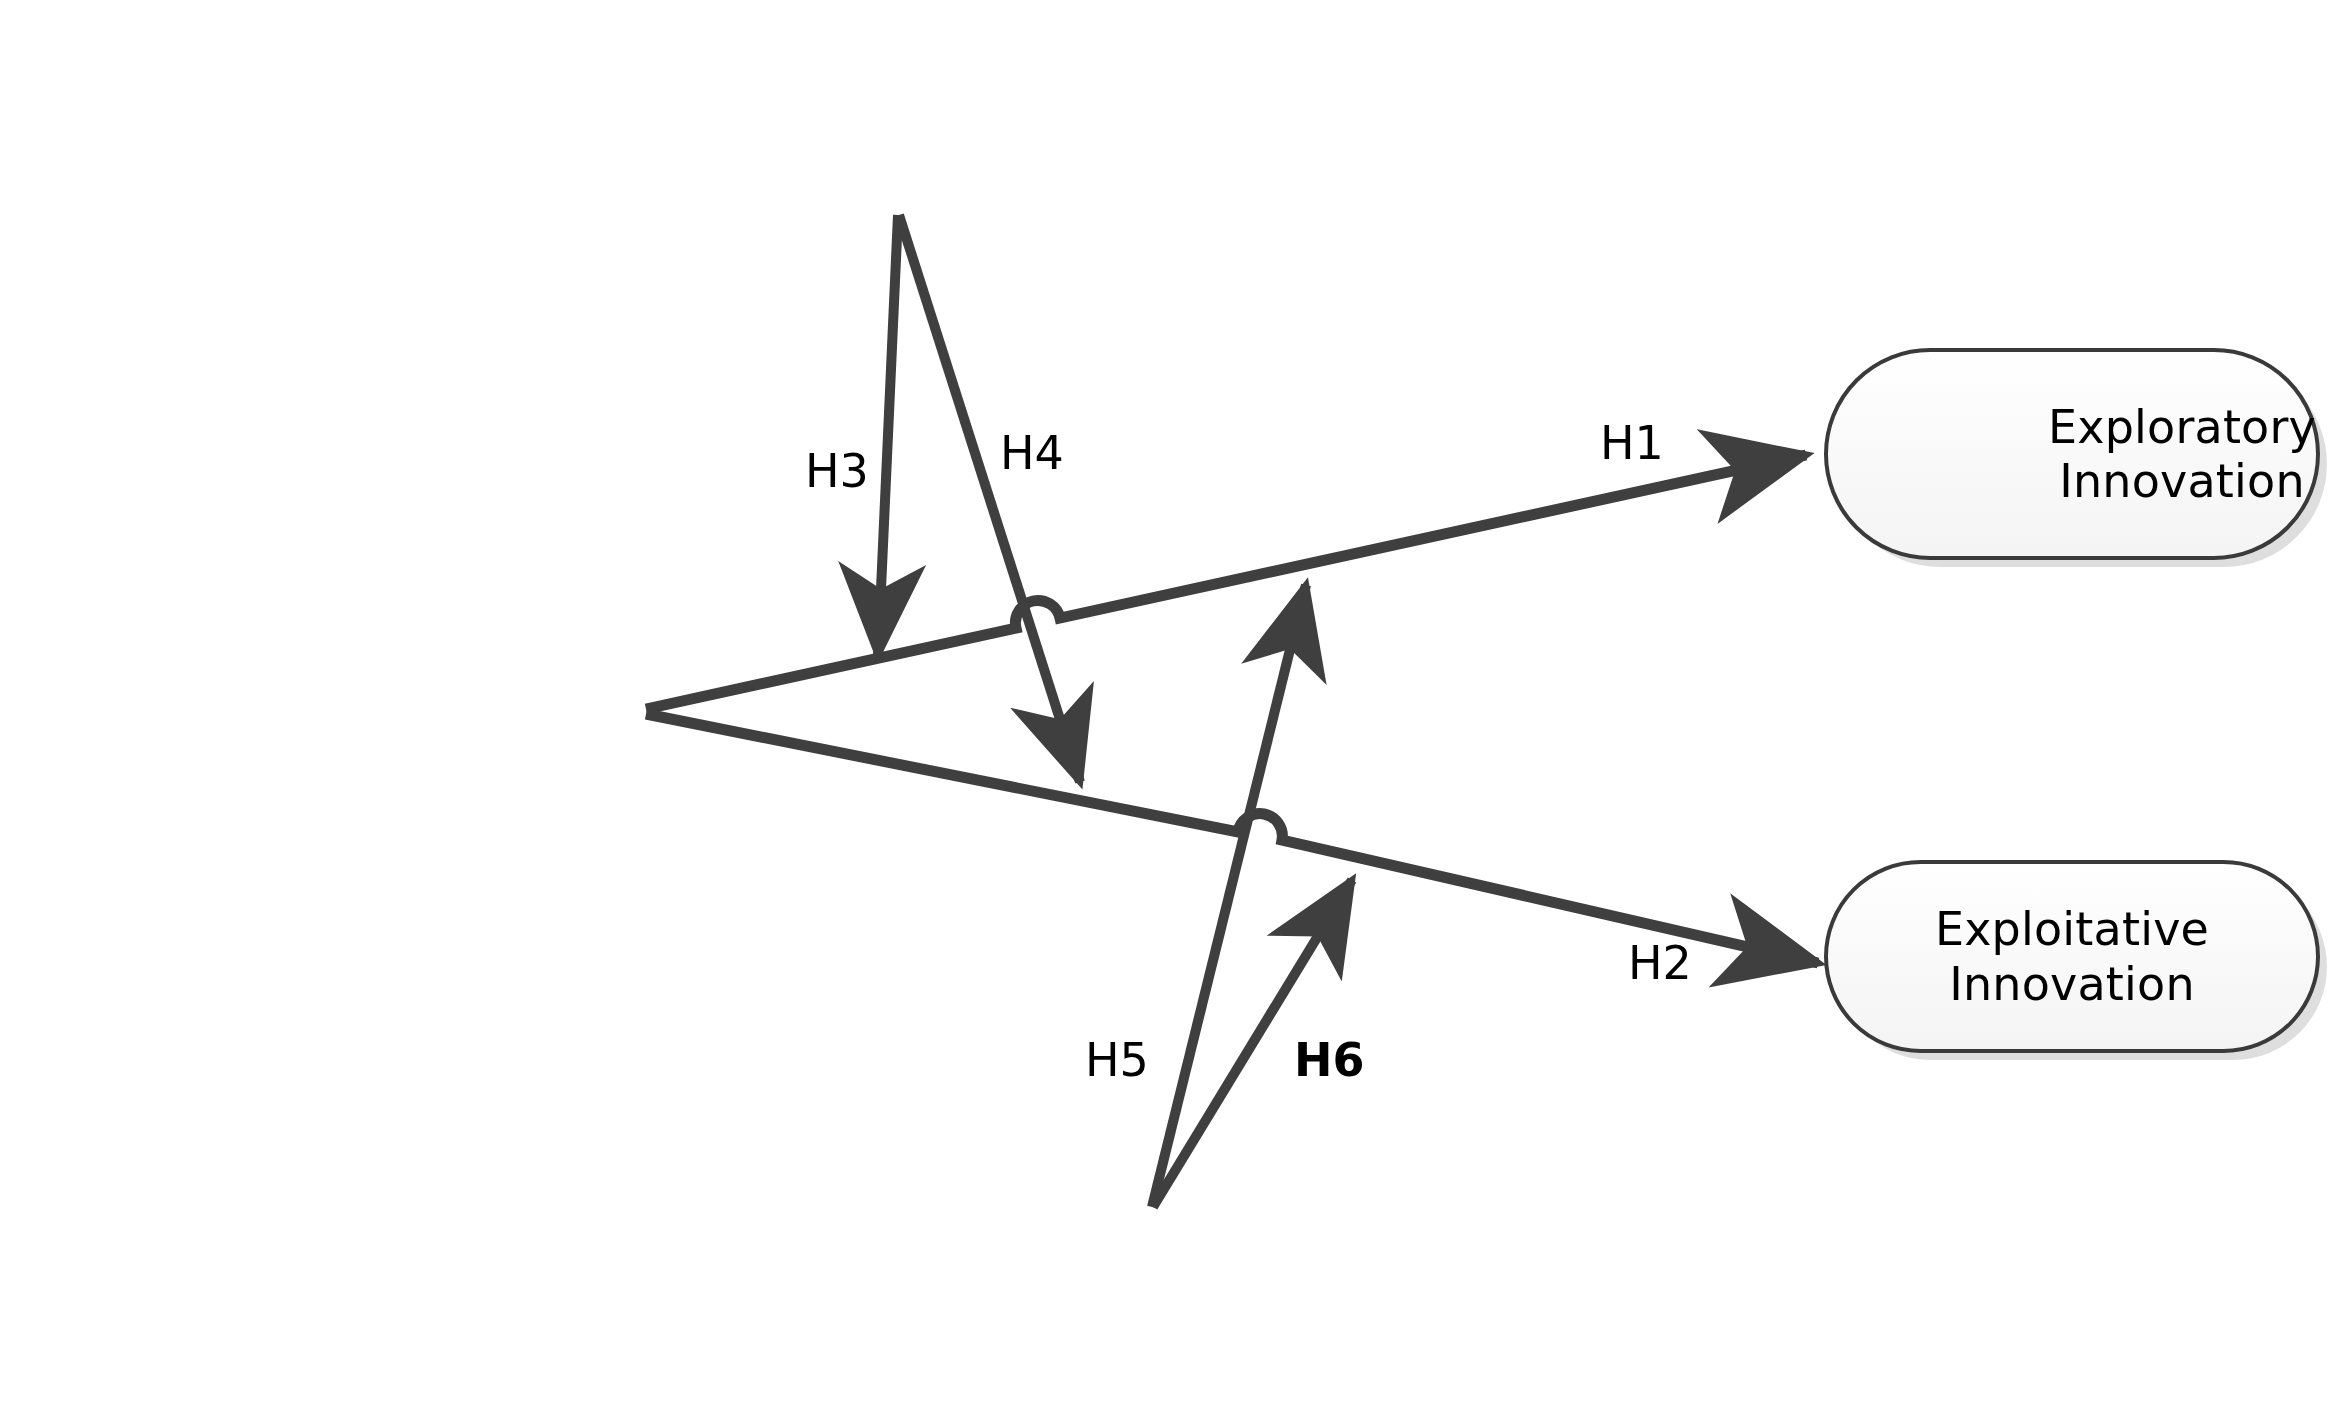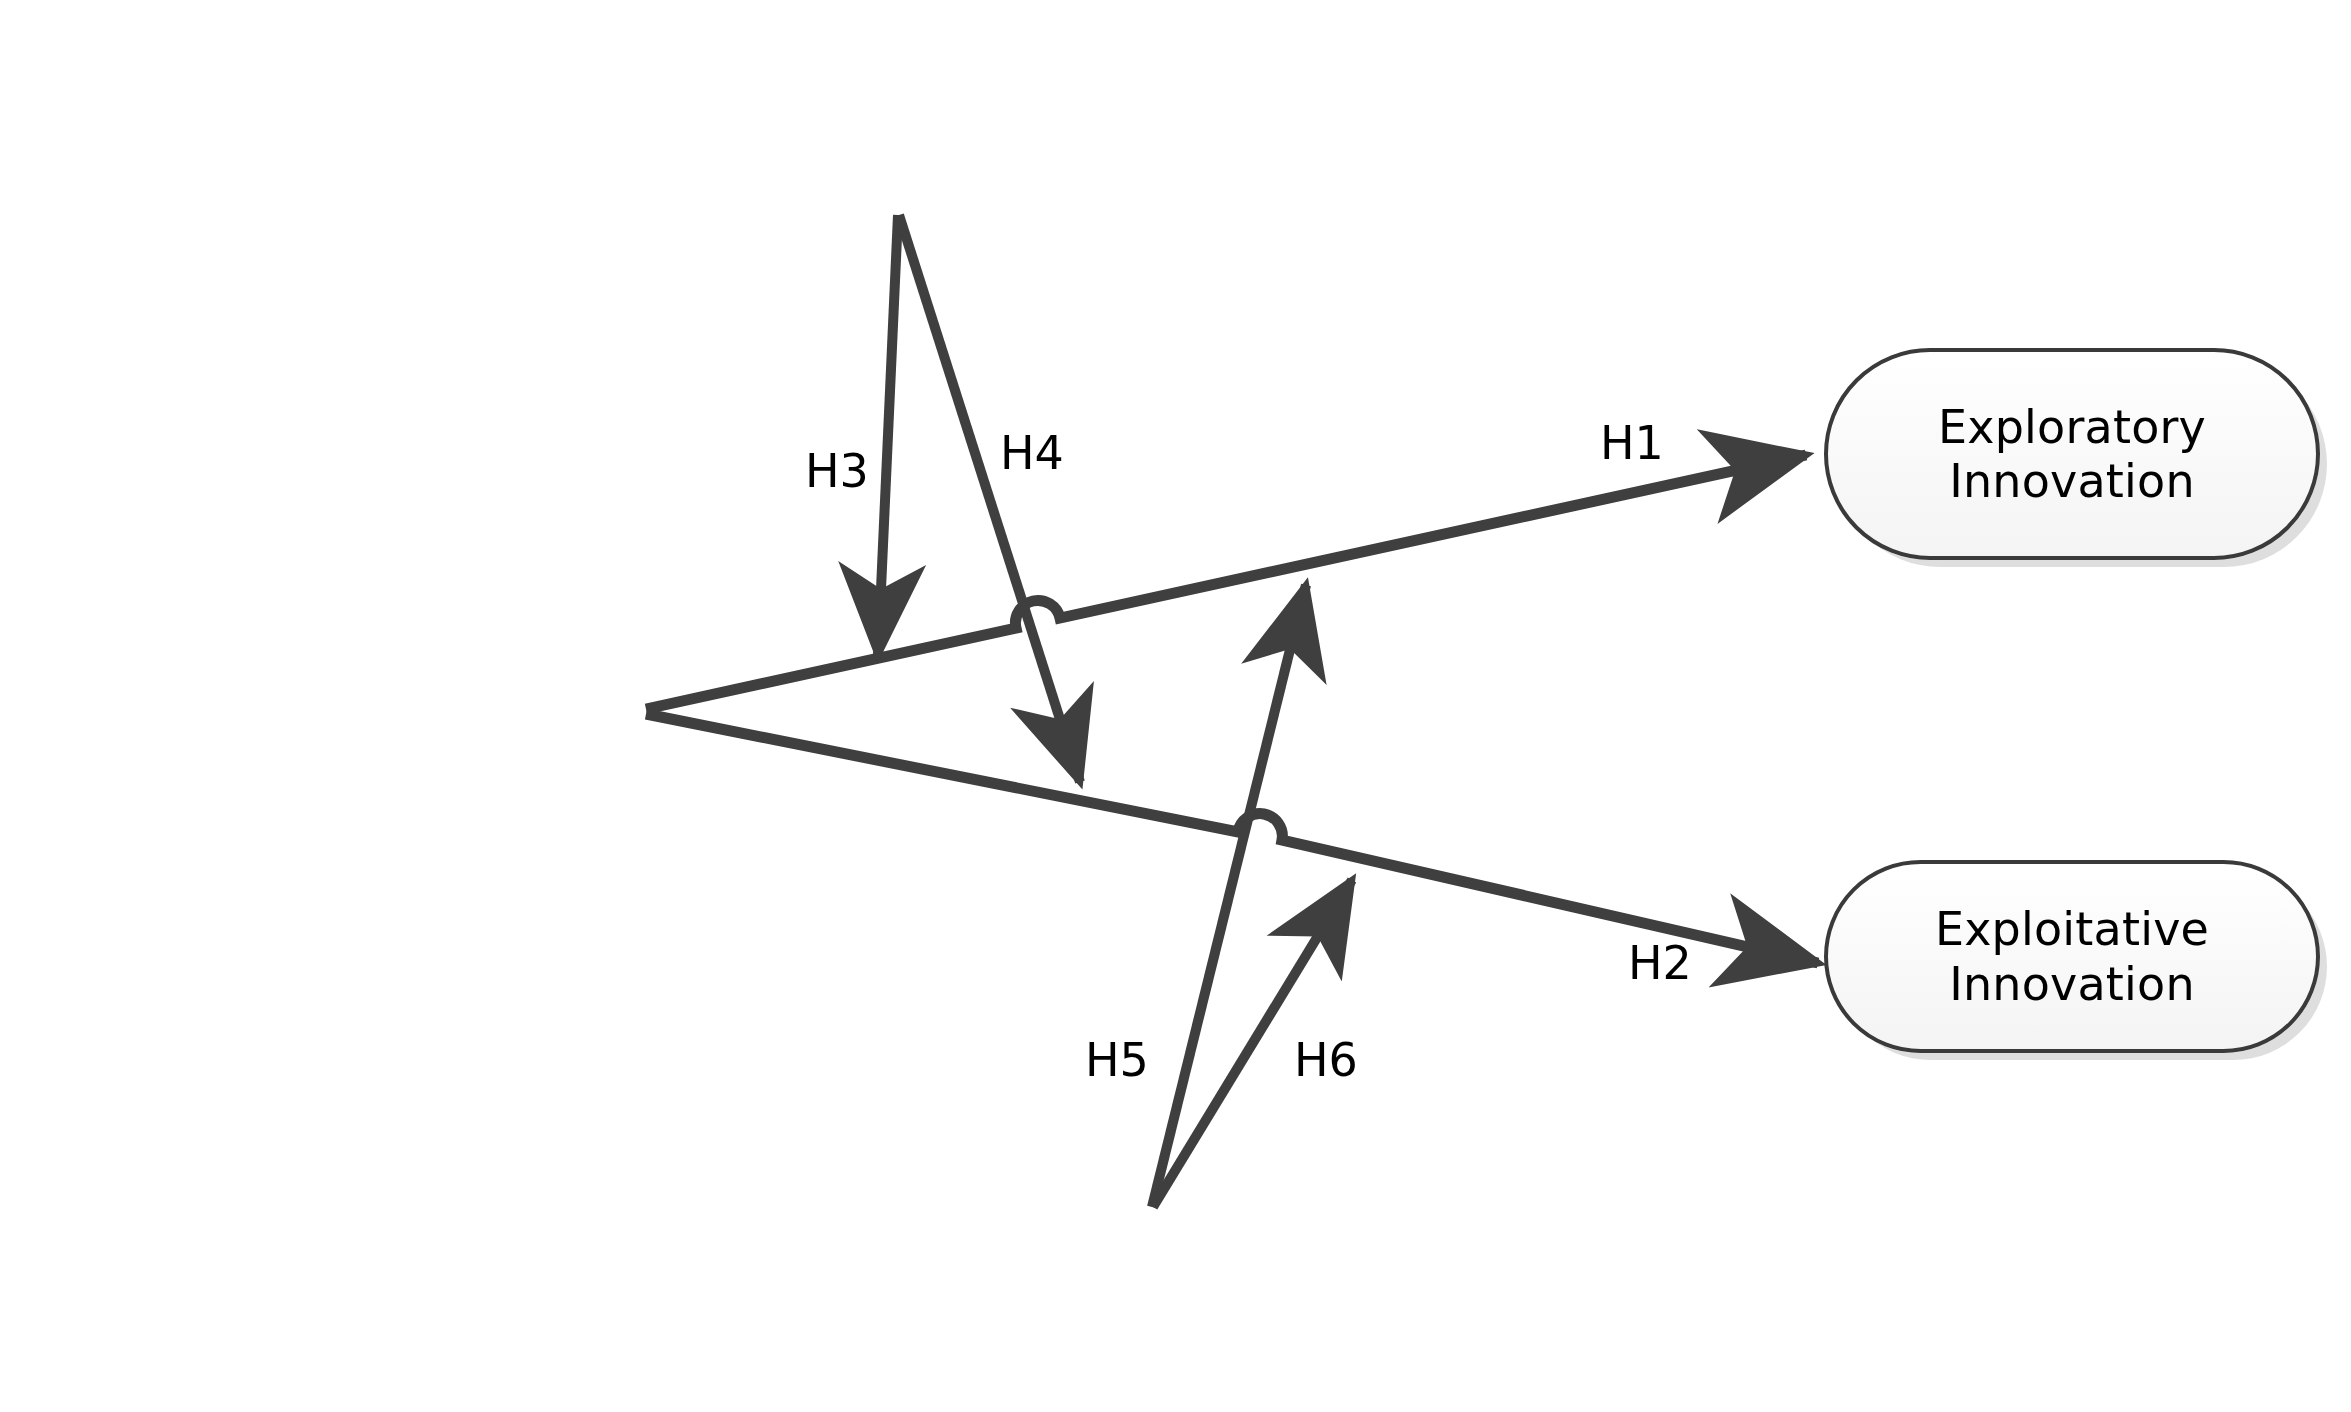--- a/index.html
+++ b/index.html
@@ -86,31 +86,31 @@
 
     <path d="M 899,215 L 1080,782" fill="none" stroke="#3f3f3f" stroke-width="10" stroke-linecap="butt" marker-end="url(#arrow)"></path>
 
     <path d="M 1152,1207 L 1306,585" fill="none" stroke="#3f3f3f" stroke-width="10" stroke-linecap="butt" marker-end="url(#arrow)"></path>
 
     <path d="M 1153,1207 L 1352,880" fill="none" stroke="#3f3f3f" stroke-width="10" stroke-linecap="butt" marker-end="url(#arrow)"></path>
   </svg>
 
 
 
-  <div class="node node-pill" style="left:1824px; top:348px; width:496px; height:212px; border-radius:106px;">
+  <div class="node node-pill" style="left:1824px; top:348px; width:496px; height:212px; border-radius:106px;justify-content:flex-end;">
     <span class="node-label">Exploratory
 Innovation</span>
   </div>
 
   <div class="node node-pill" style="left:1824px; top:860px; width:496px; height:193px; border-radius:103px;">
     <span class="node-label">Exploitative
 Innovation</span>
   </div>
 
 
   <span class="edge-label" style="left:1560px; top:420px;margin-left:40px;">H1</span>
   <span class="edge-label" style="left:1628px; top:940px;text-align:right;">H2</span>
   <span class="edge-label" style="left:805px; top:448px;">H3</span>
   <span class="edge-label" style="left:1000px; top:430px;">H4</span>
   <span class="edge-label" style="left:1085px; top:1037px;">H5</span>
-  <span class="edge-label" style="left:1294px; top:1037px;">H6</span>
+  <span class="edge-label" style="left:1294px; top:1037px;font-weight:bold;">H6</span>
 
 </div>
 
 </body></html>

